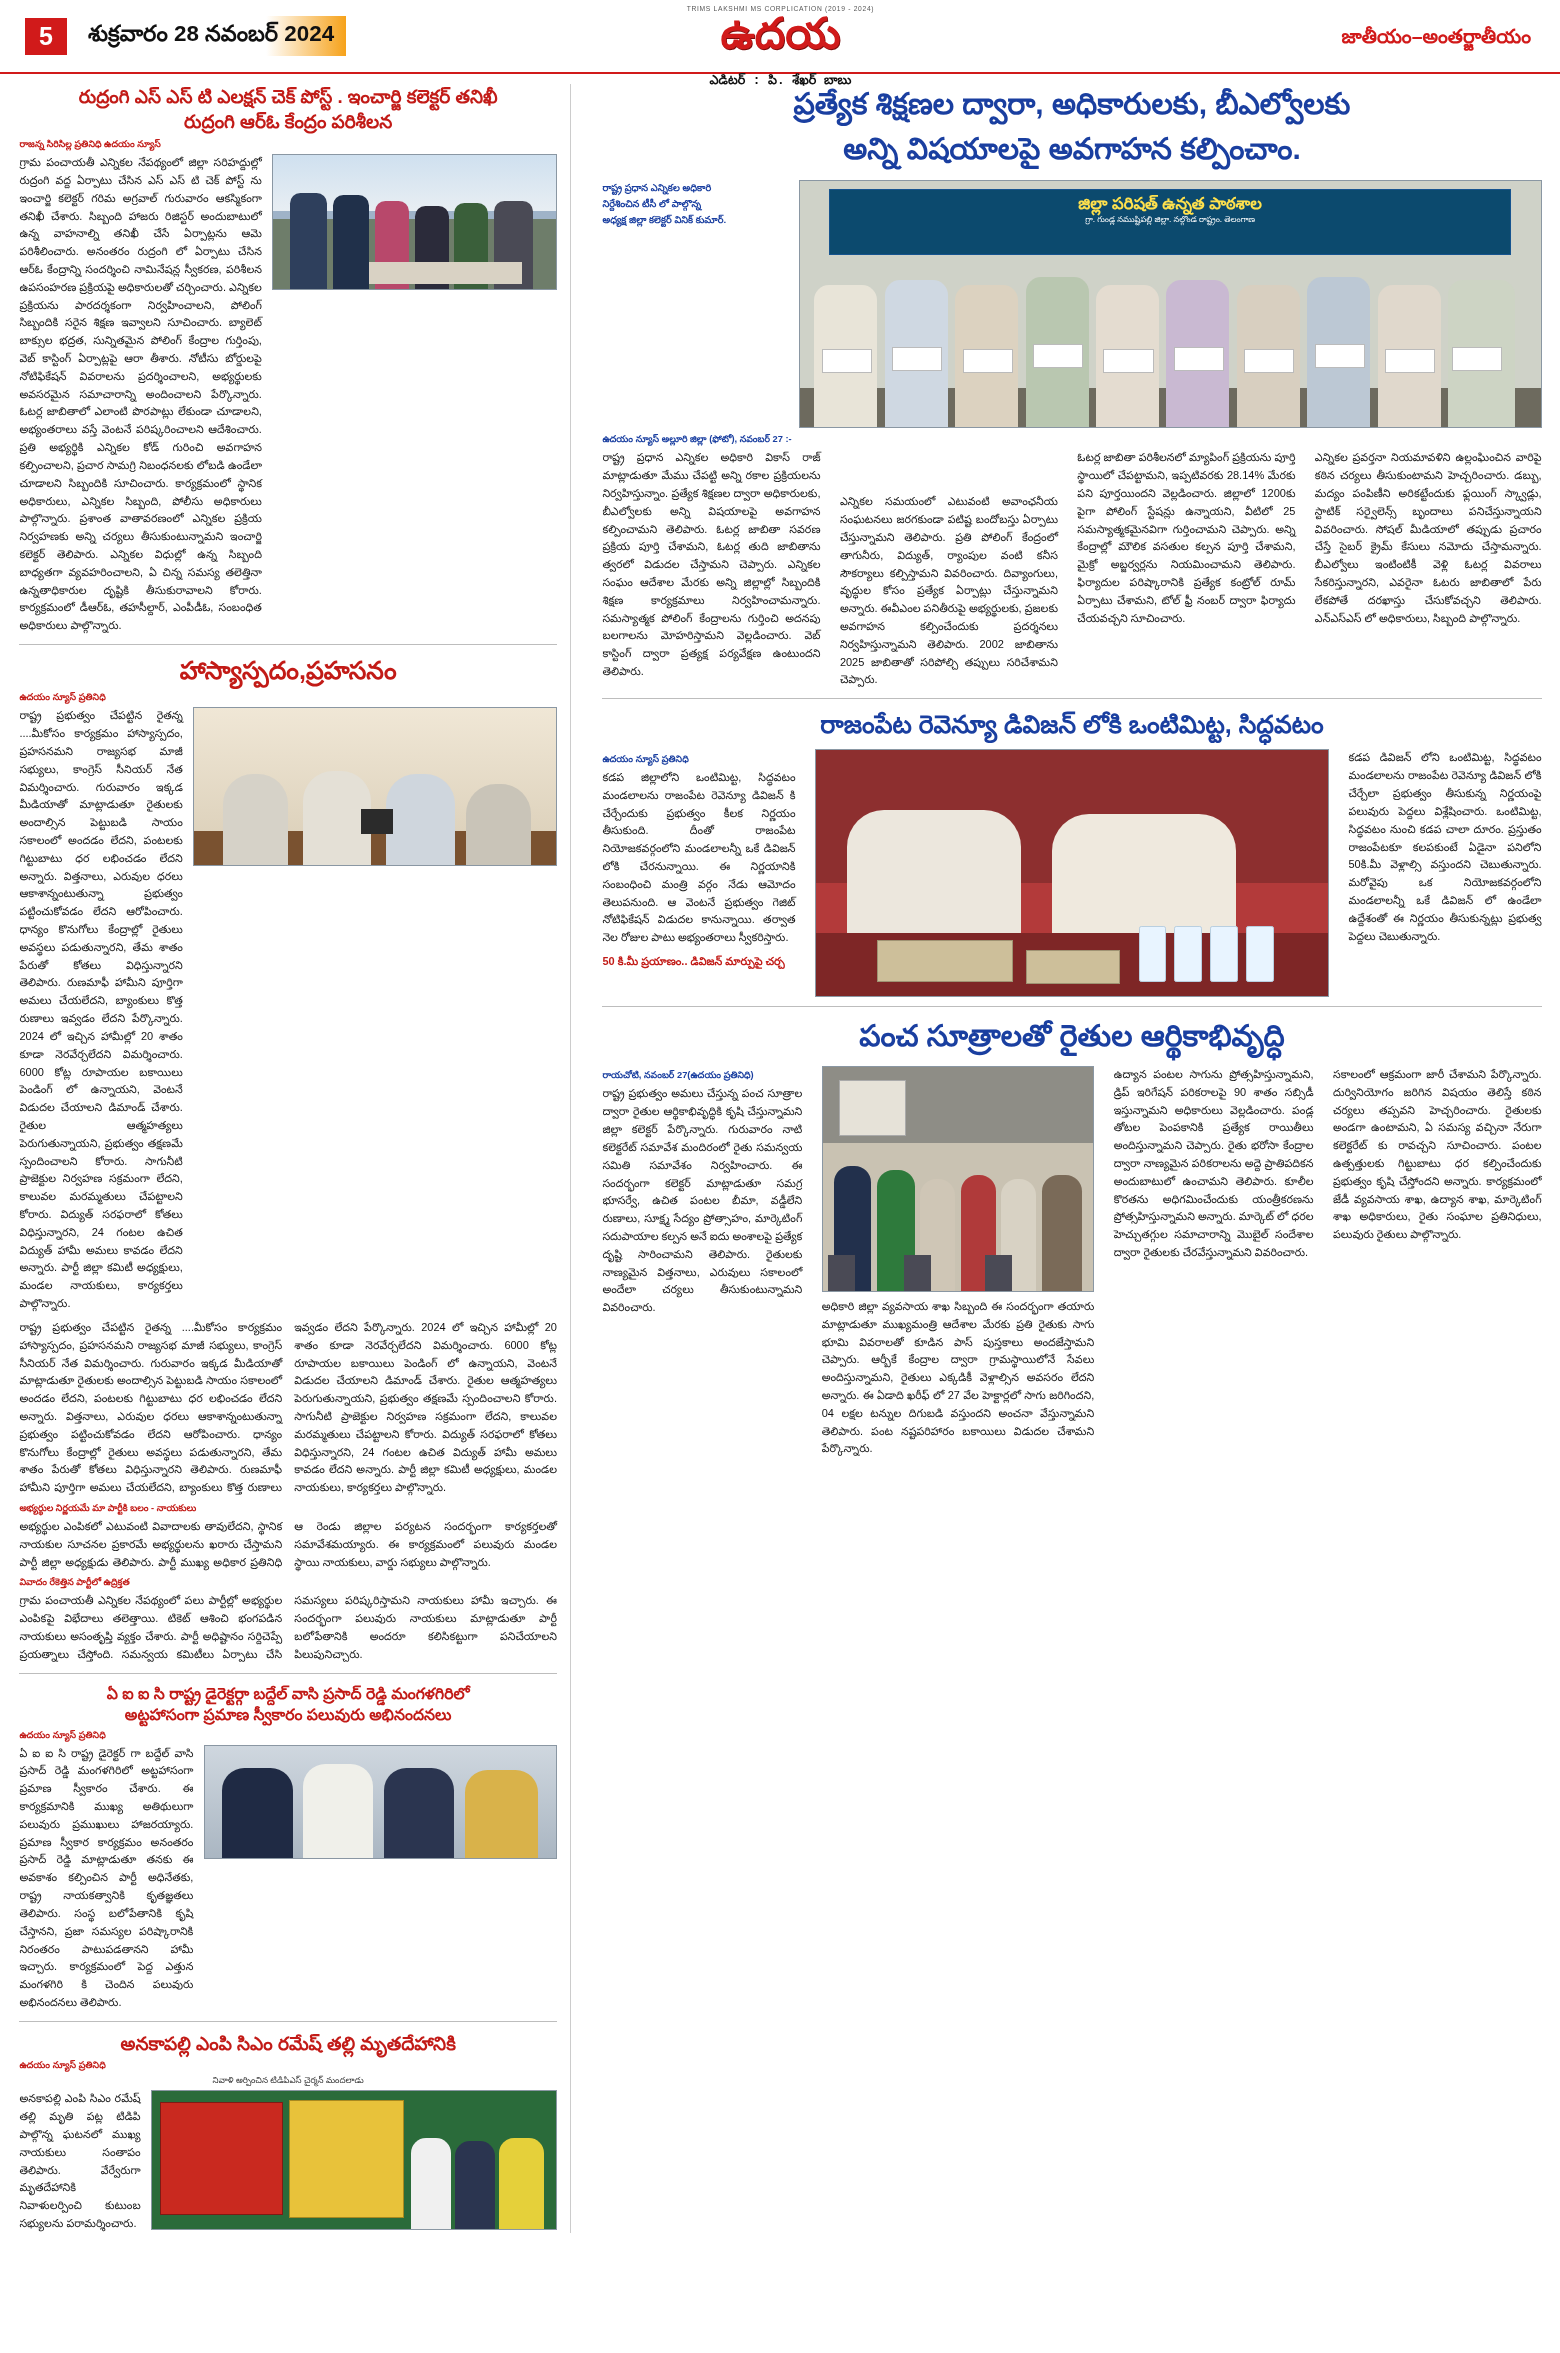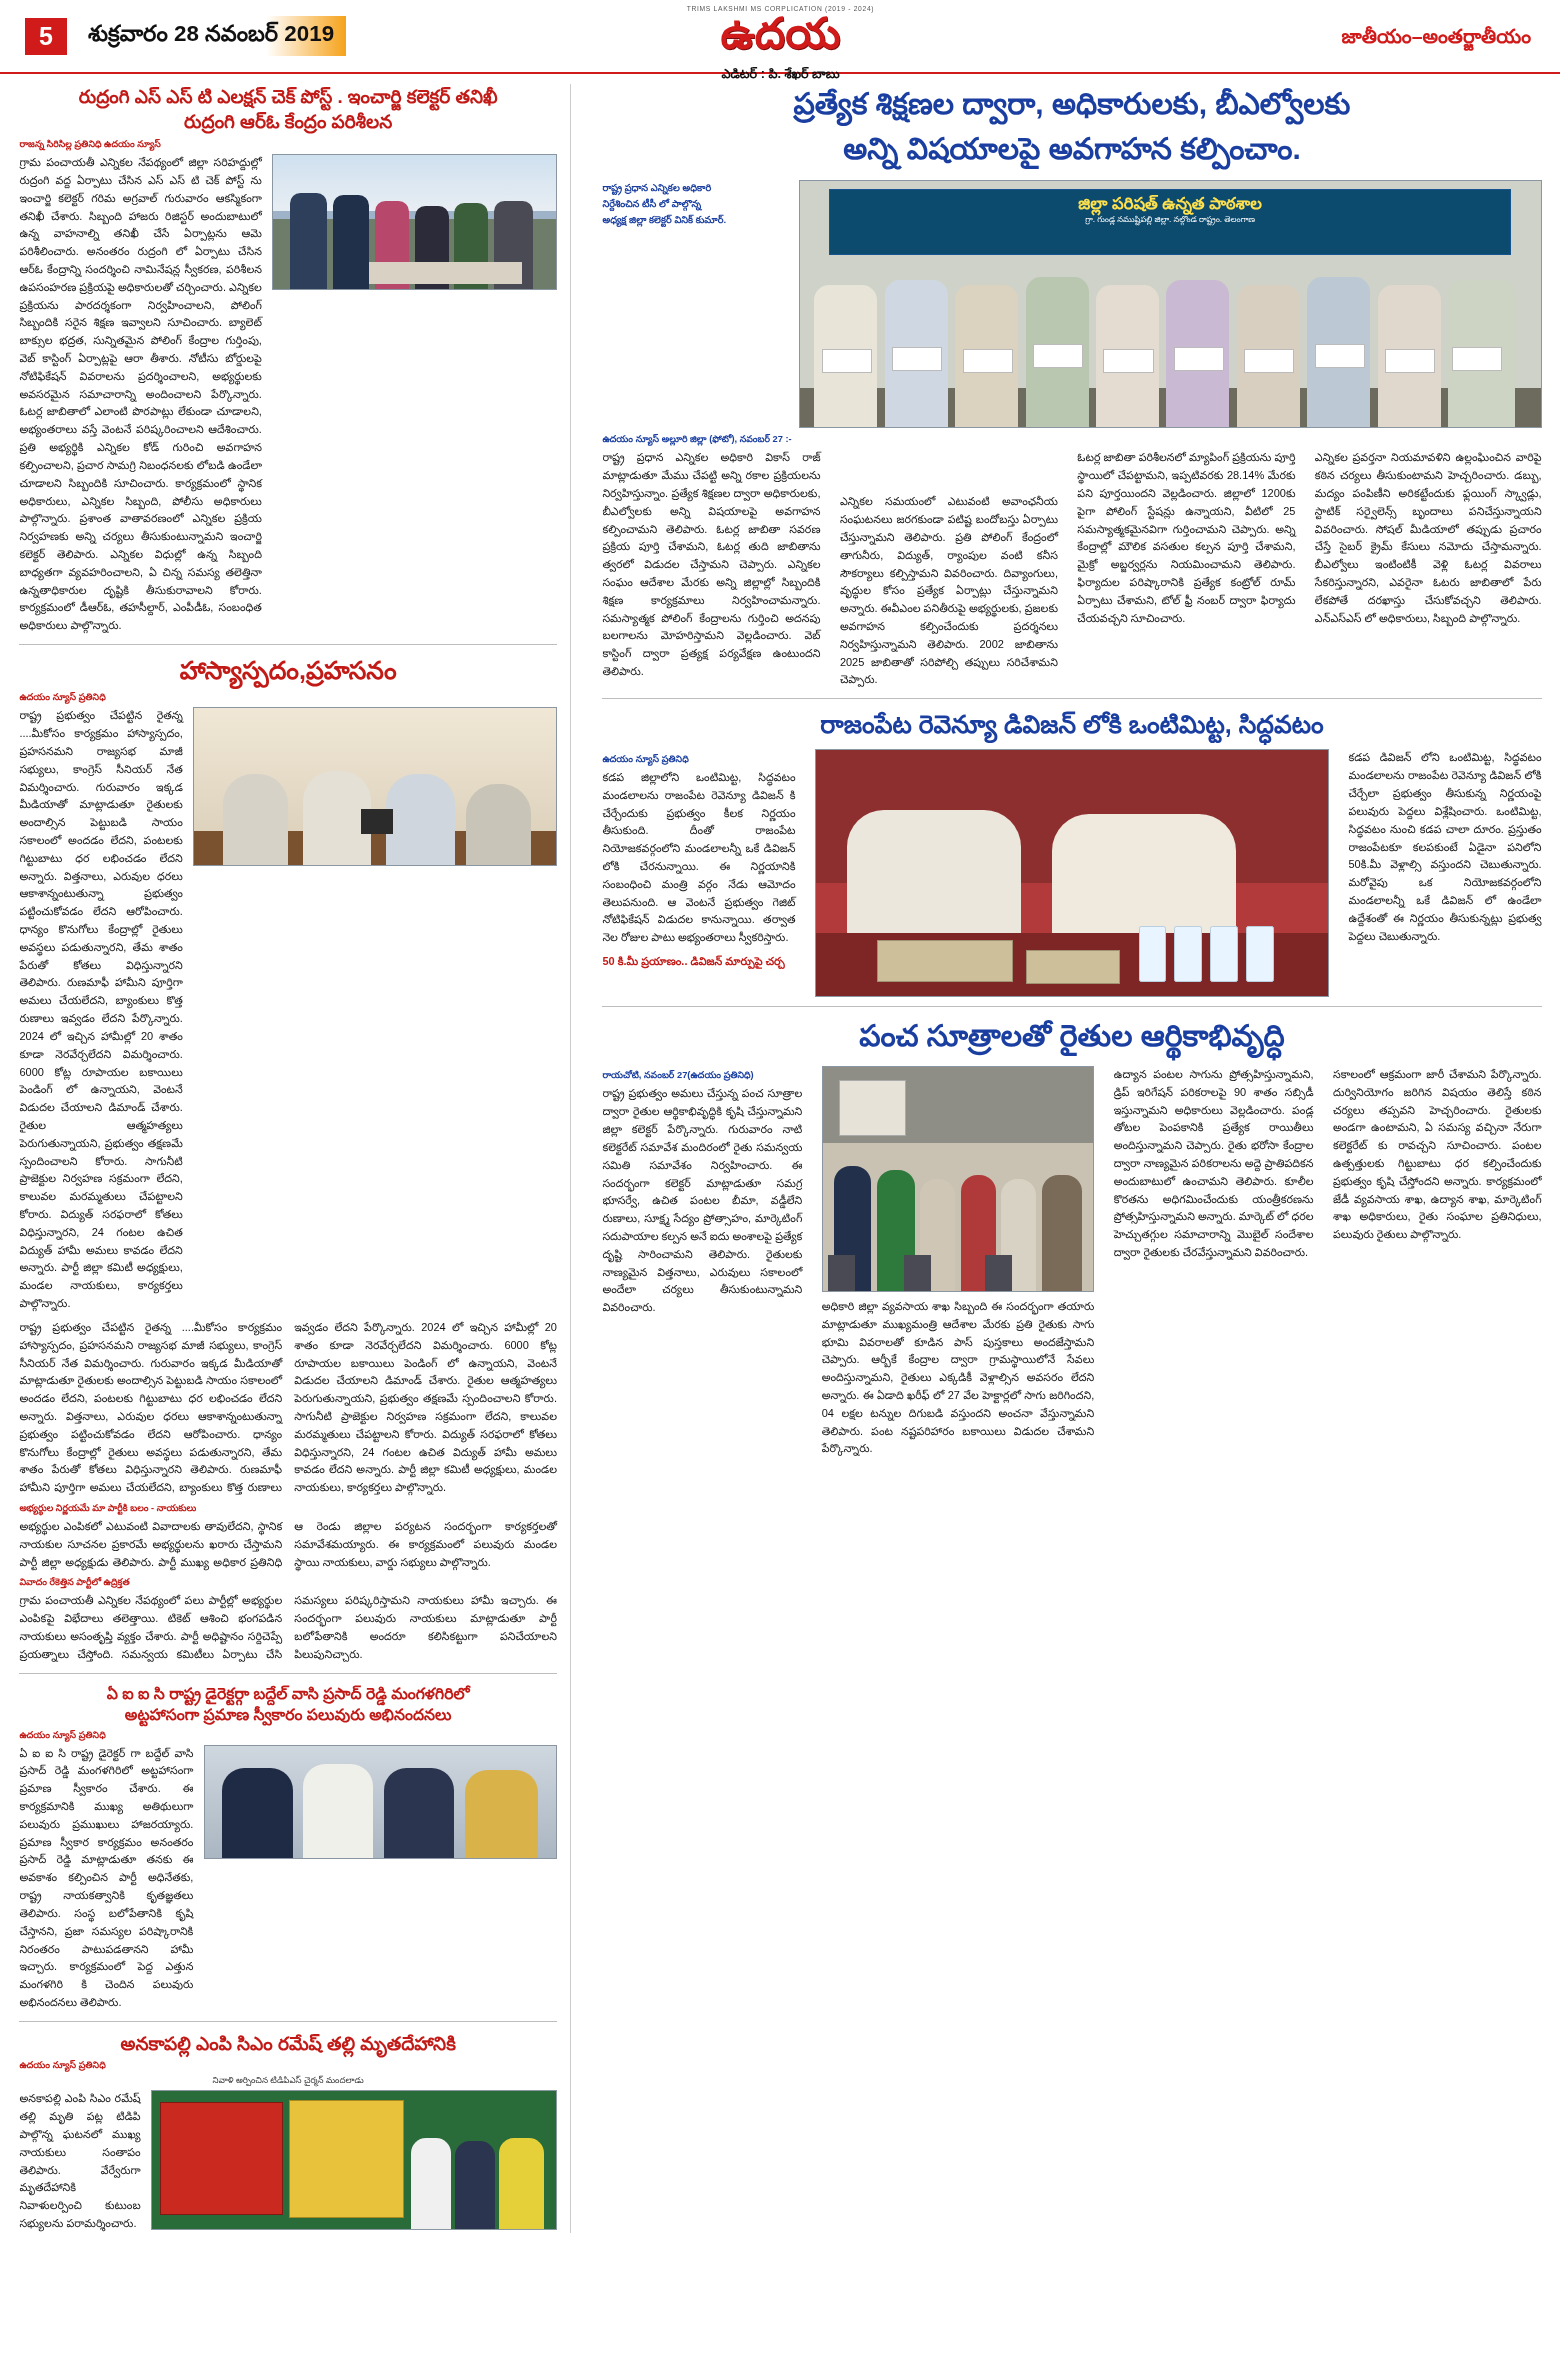--- a/index.html
+++ b/index.html
@@ -20,21 +20,21 @@
     padding:4.5px 12px 4.5px 7.5px;background:linear-gradient(90deg,#ffffff 0%,#ffffff 70%,#f6a21a 100%);
   }
   .mh-logo{
     position:absolute;left:50%;transform:translateX(-50%);top:4.5px;text-align:center;
   }
   .mh-logo .tinytop{font-size:6.7px;color:#555;letter-spacing:0.7px;}
   .mh-logo .brand{
     font-size:43px;font-weight:bold;color:#d11a1a;line-height:1;
     text-shadow:0.7px 0.7px 0 #7a0c0c;
   }
-  .mh-logo .brandsub{font-size:12.7px;color:#111;font-weight:bold;margin-top:12px;}
+  .mh-logo .brandsub{font-size:12.7px;color:#111;font-weight:bold;margin-top:18px;font-family:Liberation Mono, monospace;}
   .mh-right{
     position:absolute;right:30px;top:25px;font-size:19.4px;font-weight:bold;color:#d11a1a;
   }
   
   .content{display:flex;gap:16px;padding:10.4px 19.4px 7.5px 19.4px;box-sizing:border-box;}
   .colA{width:552px;flex:0 0 552px;padding-right:13.4px;box-sizing:border-box;border-right:0.7px solid #ccc;}
   .colB{width:941px;flex:1 1 auto;padding-left:15px;box-sizing:border-box;}
   
   .hl-red{color:#c21b17;font-weight:bold;text-align:center;line-height:1.35;}
   .hl-blue{color:#1a3fa0;font-weight:bold;text-align:center;line-height:1.35;}
@@ -70,21 +70,21 @@
   .chair{position:absolute;background:#4a4a55;}
 </style>
 </head>
 <body>
 
 <div class="page">
 
   <div class="masthead">
     <div class="mh-left">
       <div class="pageno">5</div>
-      <div class="mh-date">శుక్రవారం 28 నవంబర్ 2019</div>
+      <div class="mh-date">శుక్రవారం 28 నవంబర్ 2024</div>
     </div>
     <div class="mh-logo">
       <div class="tinytop">TRIMS LAKSHMI MS CORPLICATION (2019 - 2024)</div>
       <div class="brand">ఉదయ</div>
       <div class="brandsub">ఎడిటర్ : పి. శేఖర్ బాబు</div>
     </div>
     <div class="mh-right">జాతీయం–అంతర్జాతీయం</div>
   </div>
 
   <div class="content">

